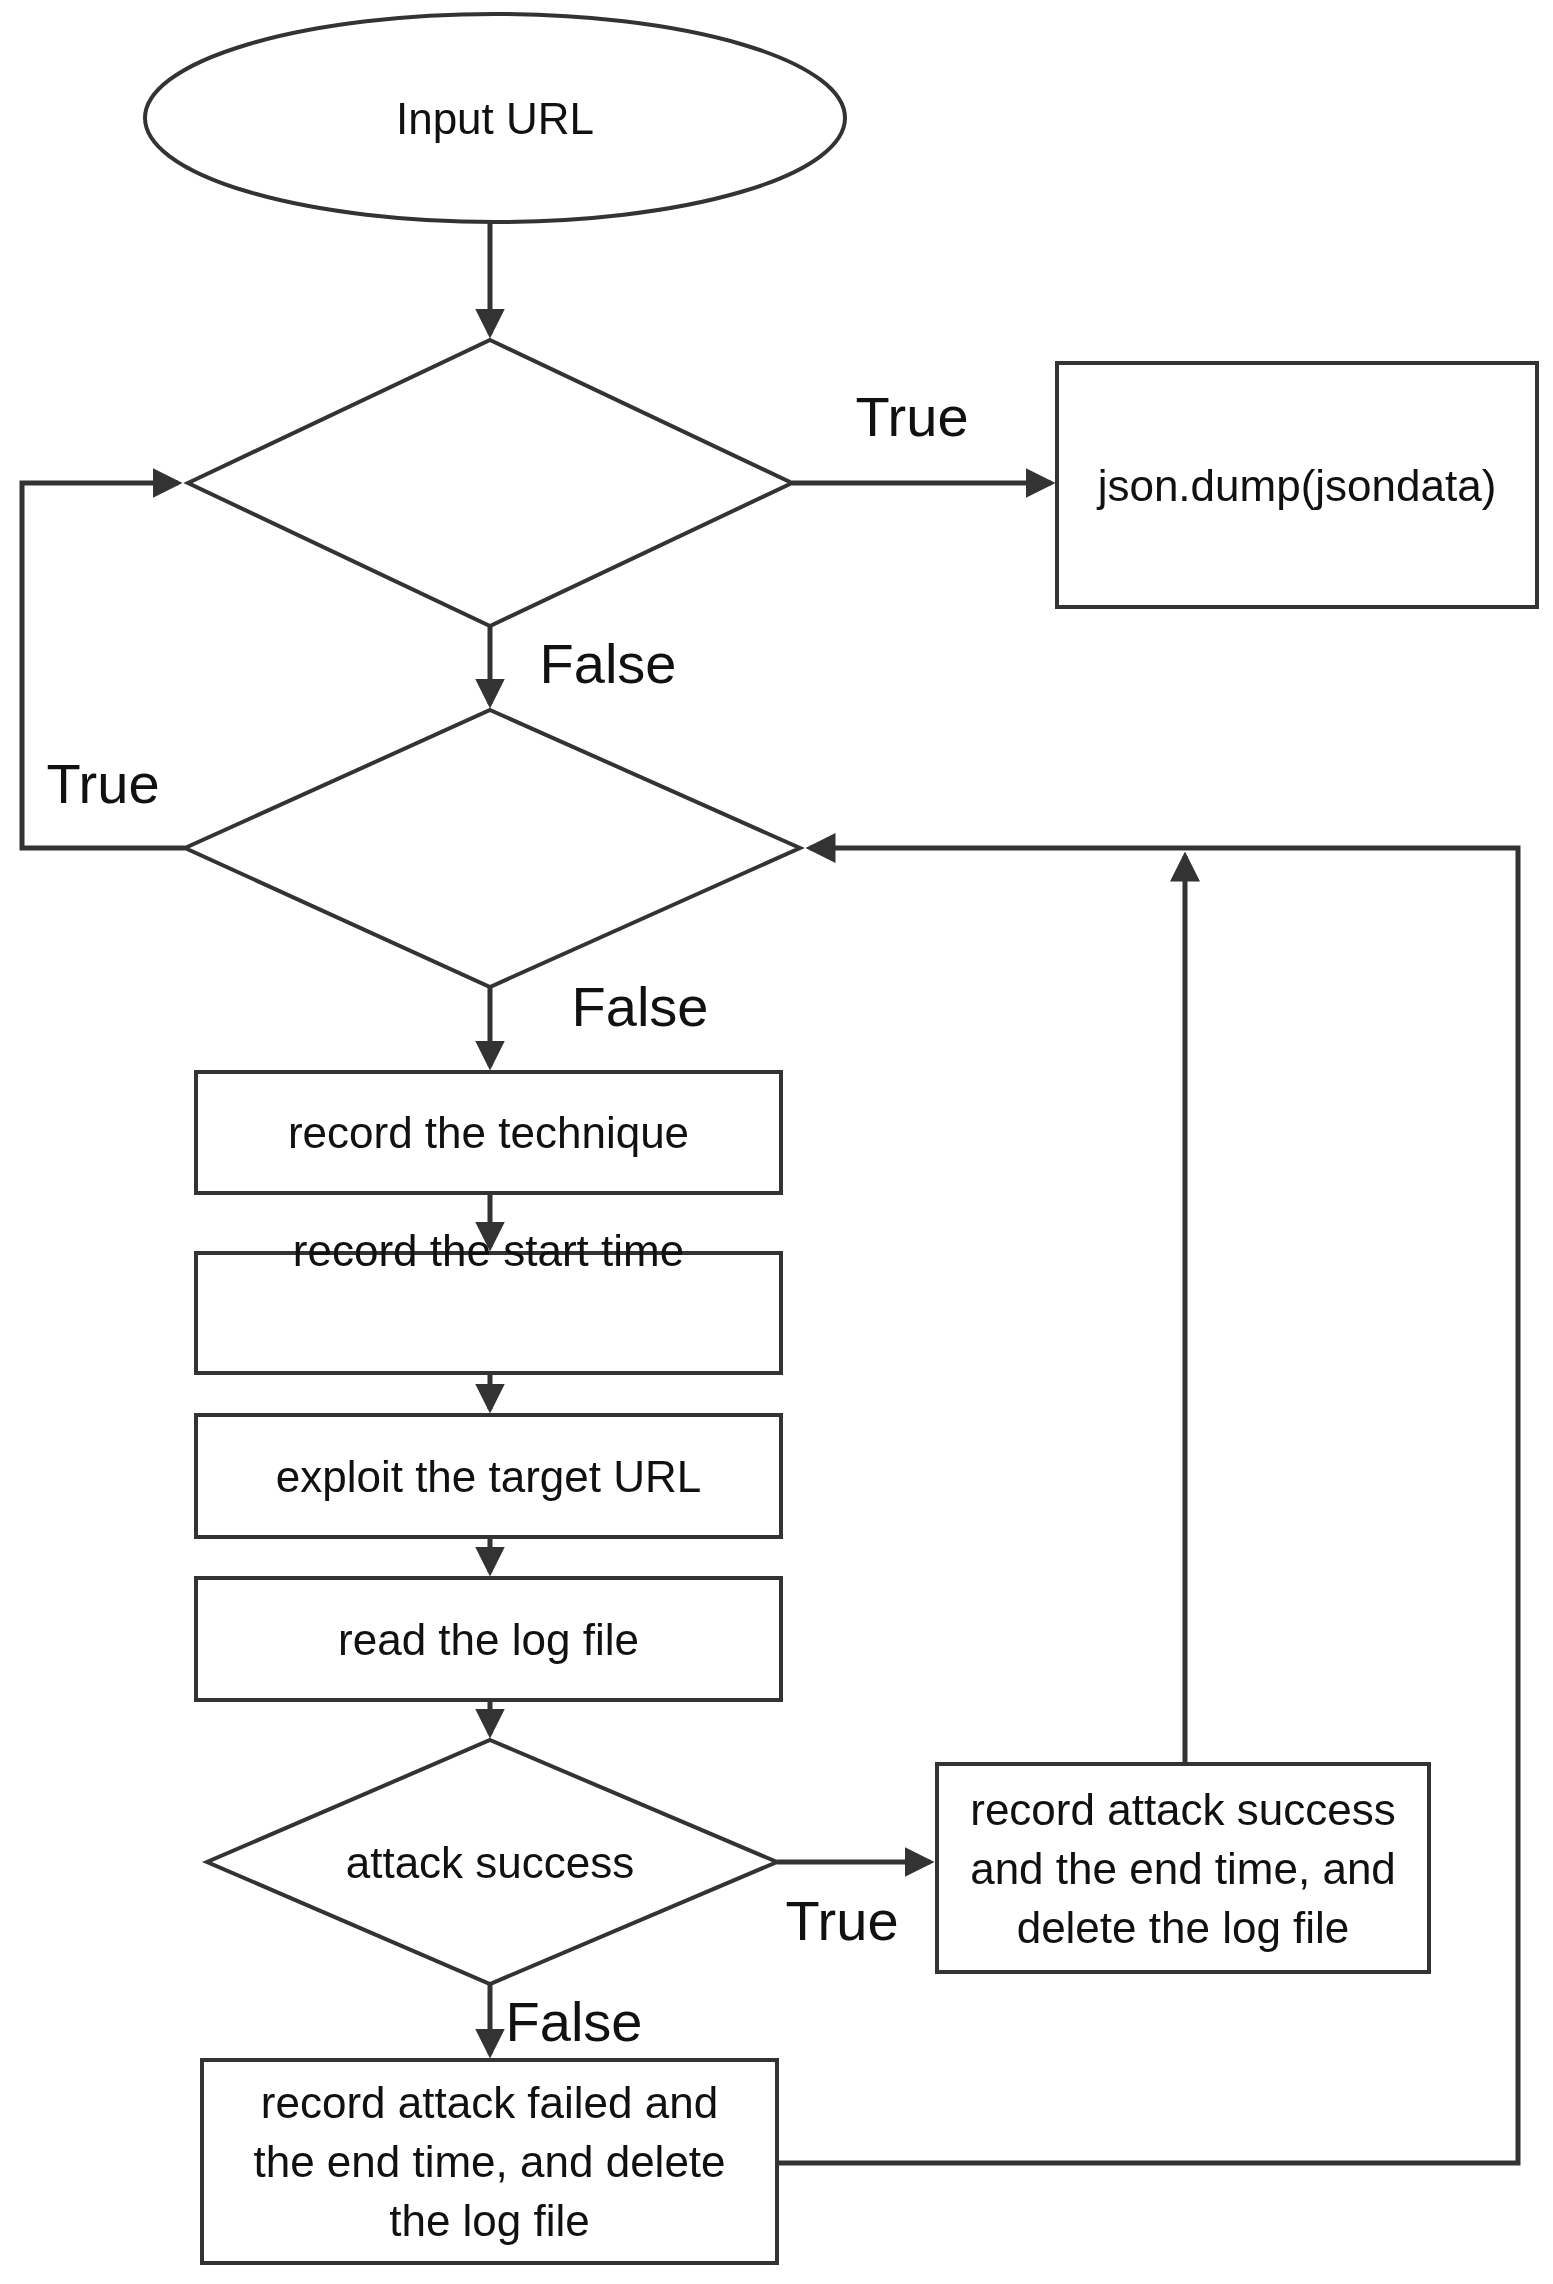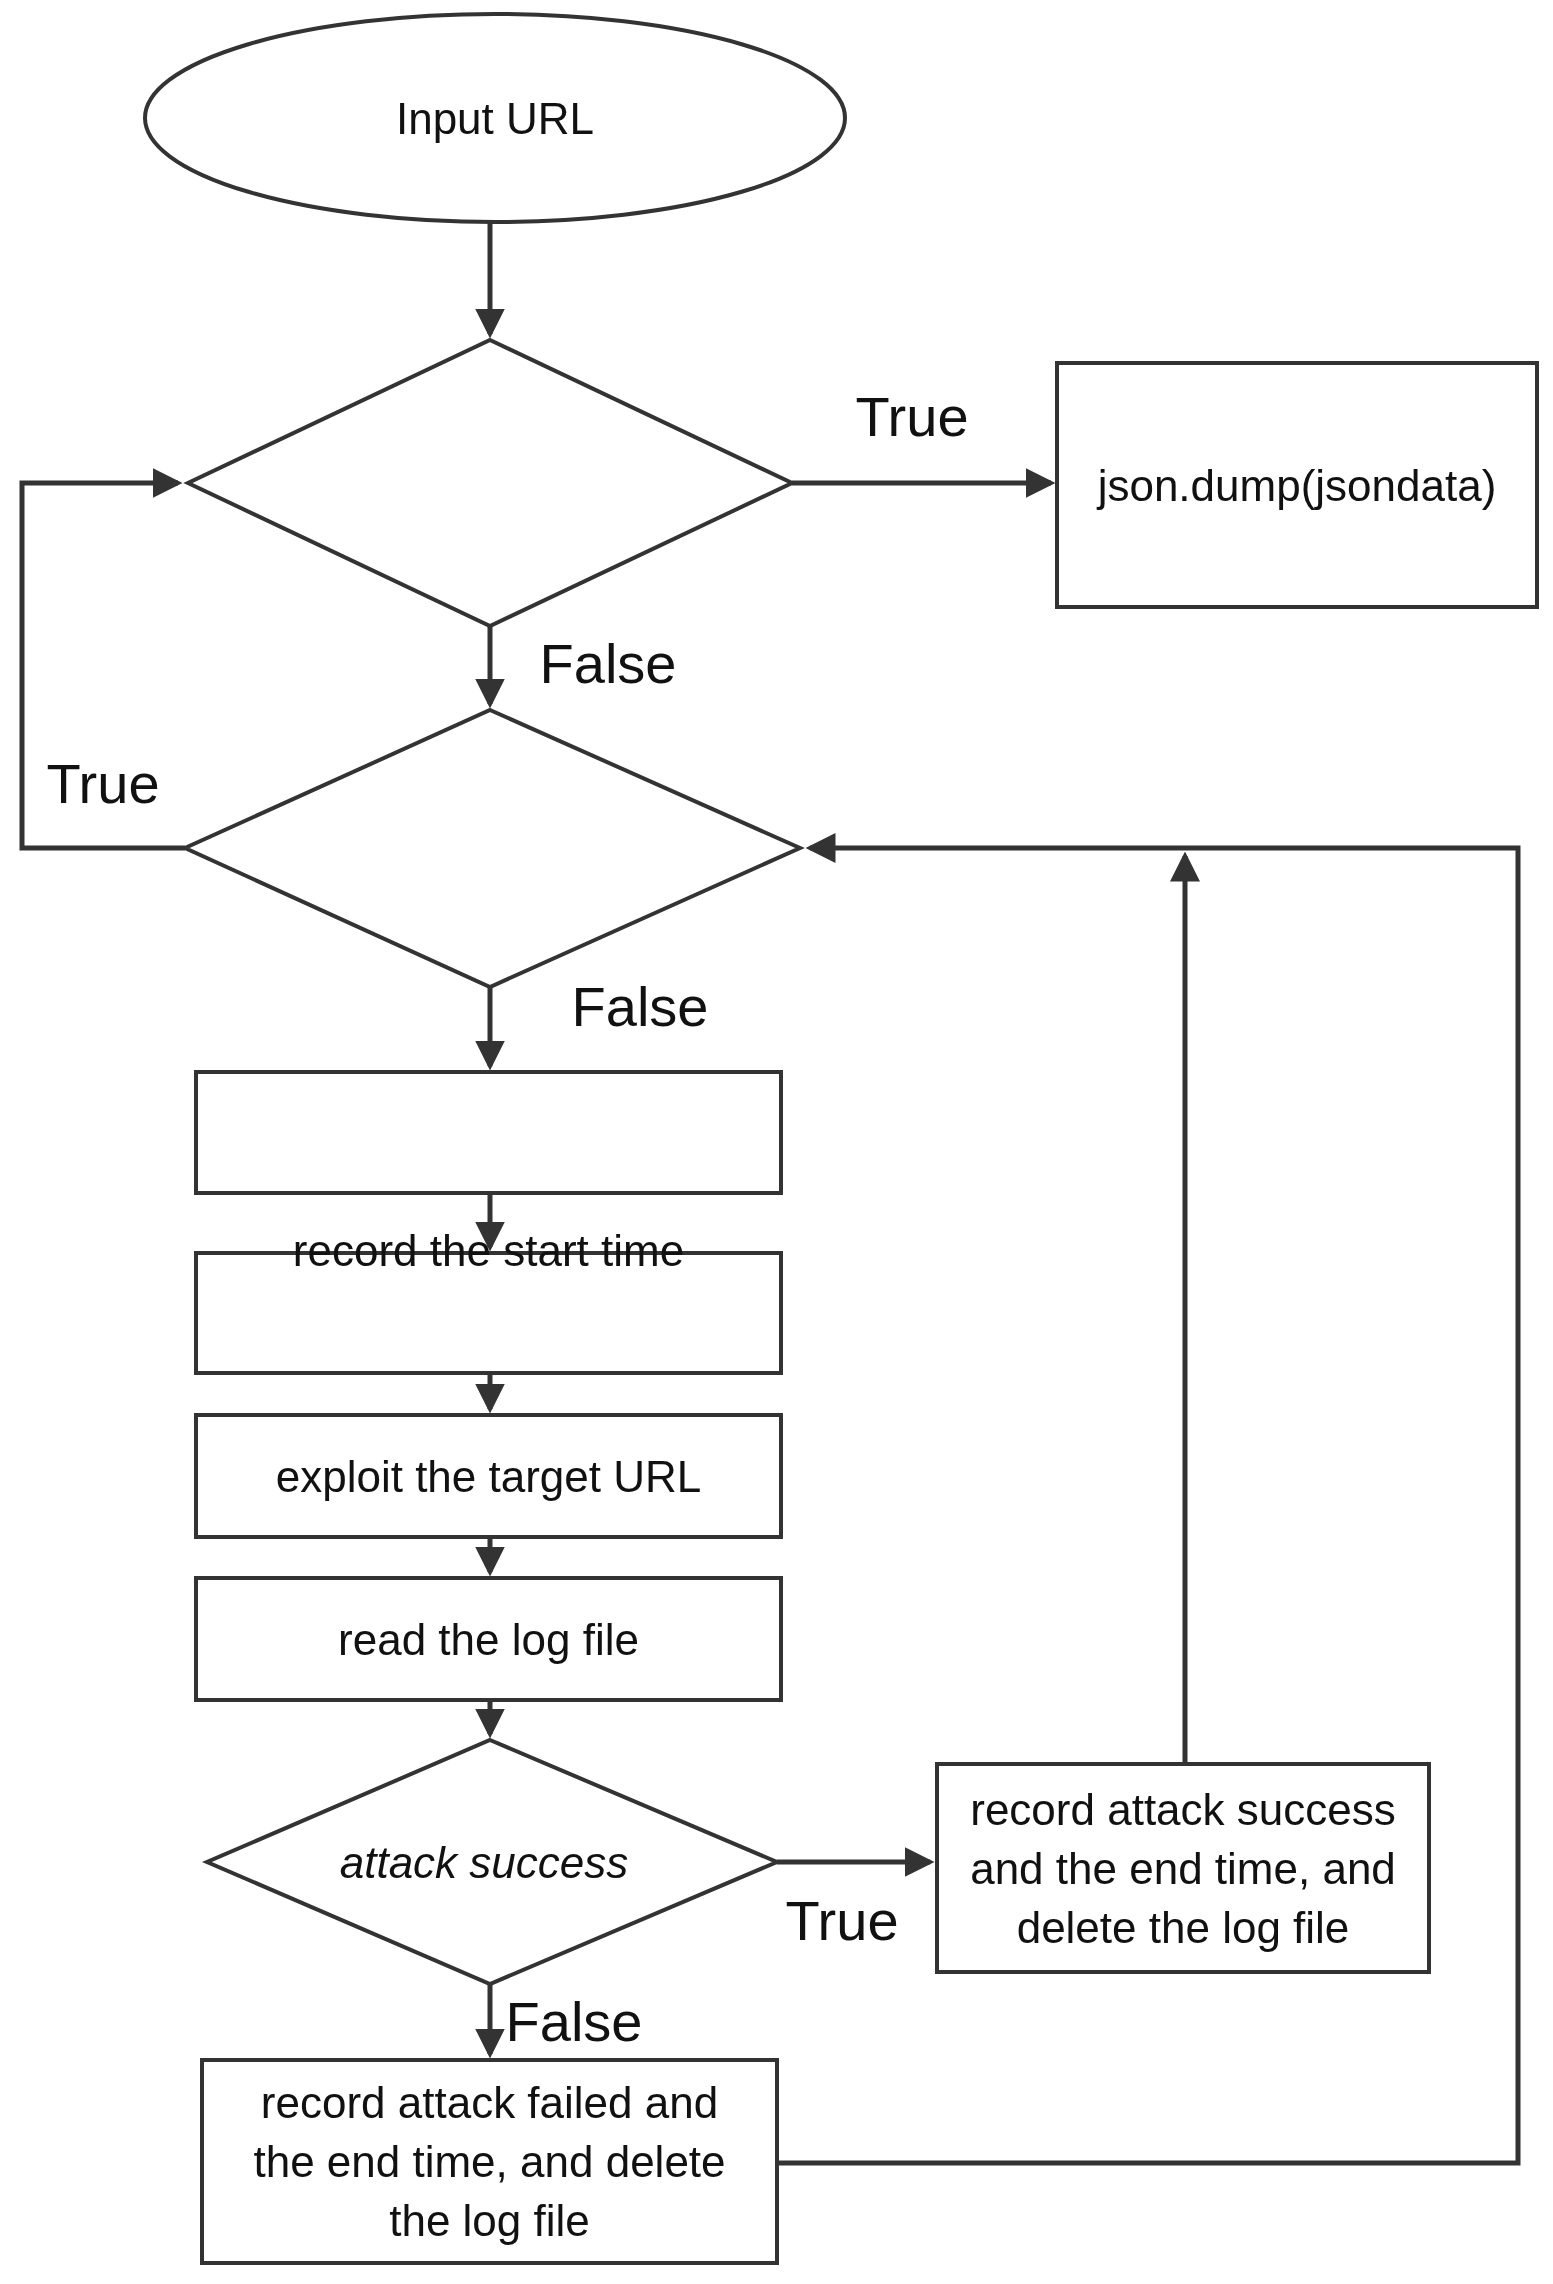--- a/index.html
+++ b/index.html
@@ -78,28 +78,29 @@
     <rect class="shape" x="937" y="1764" width="492" height="208"></rect>
     <rect class="shape" x="202" y="2060" width="575" height="203"></rect>
   </svg>
 
   <div class="node-label" style="left:245px;top:68px;width:500px;height:100px;">Input URL</div>
 
 
   <div class="node-label" style="left:1062px;top:368px;width:470px;height:234px;">json.dump(jsondata)</div>
 
 
+  <div class="node-label" style="left:196px;top:1072px;width:585px;height:121px;">record the technique</div>
 
   <div class="node-label" style="left:196px;top:1190px;width:585px;height:120px;">record the start time</div>
 
   <div class="node-label" style="left:196px;top:1415px;width:585px;height:122px;">exploit the target URL</div>
 
   <div class="node-label" style="left:196px;top:1578px;width:585px;height:122px;">read the log file</div>
 
-  <div class="node-label" style="left:234px;top:1812px;width:500px;height:100px;font-style:italic;">attack success</div>
+  <div class="node-label" style="left:240px;top:1812px;width:500px;height:100px;">attack success</div>
 
   <div class="node-label" style="left:937px;top:1764px;width:492px;height:208px;">record attack success
 and the end time, and
 delete the log file</div>
 
   <div class="node-label" style="left:202px;top:2060px;width:575px;height:203px;">record attack failed and
 the end time, and delete
 the log file</div>
 
   <div class="edge-label" style="left:912px;top:417px;">True</div>

